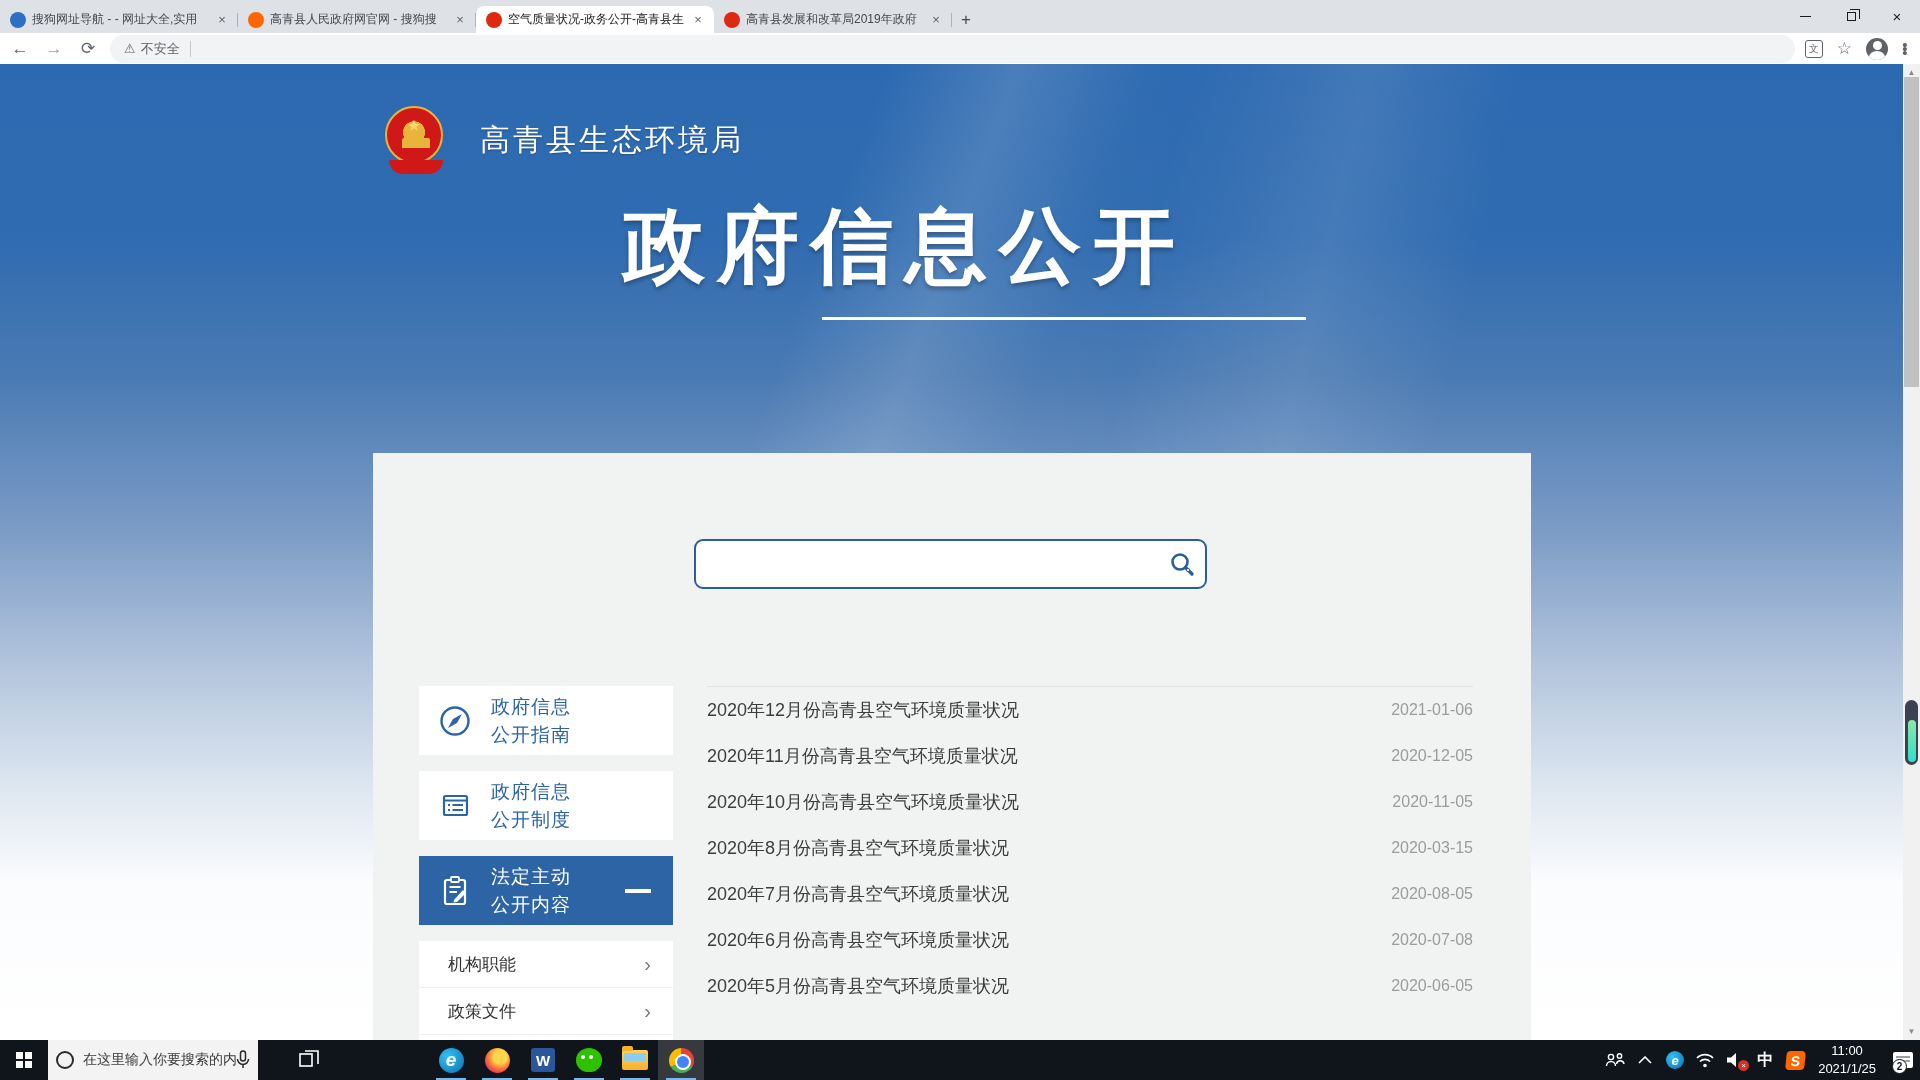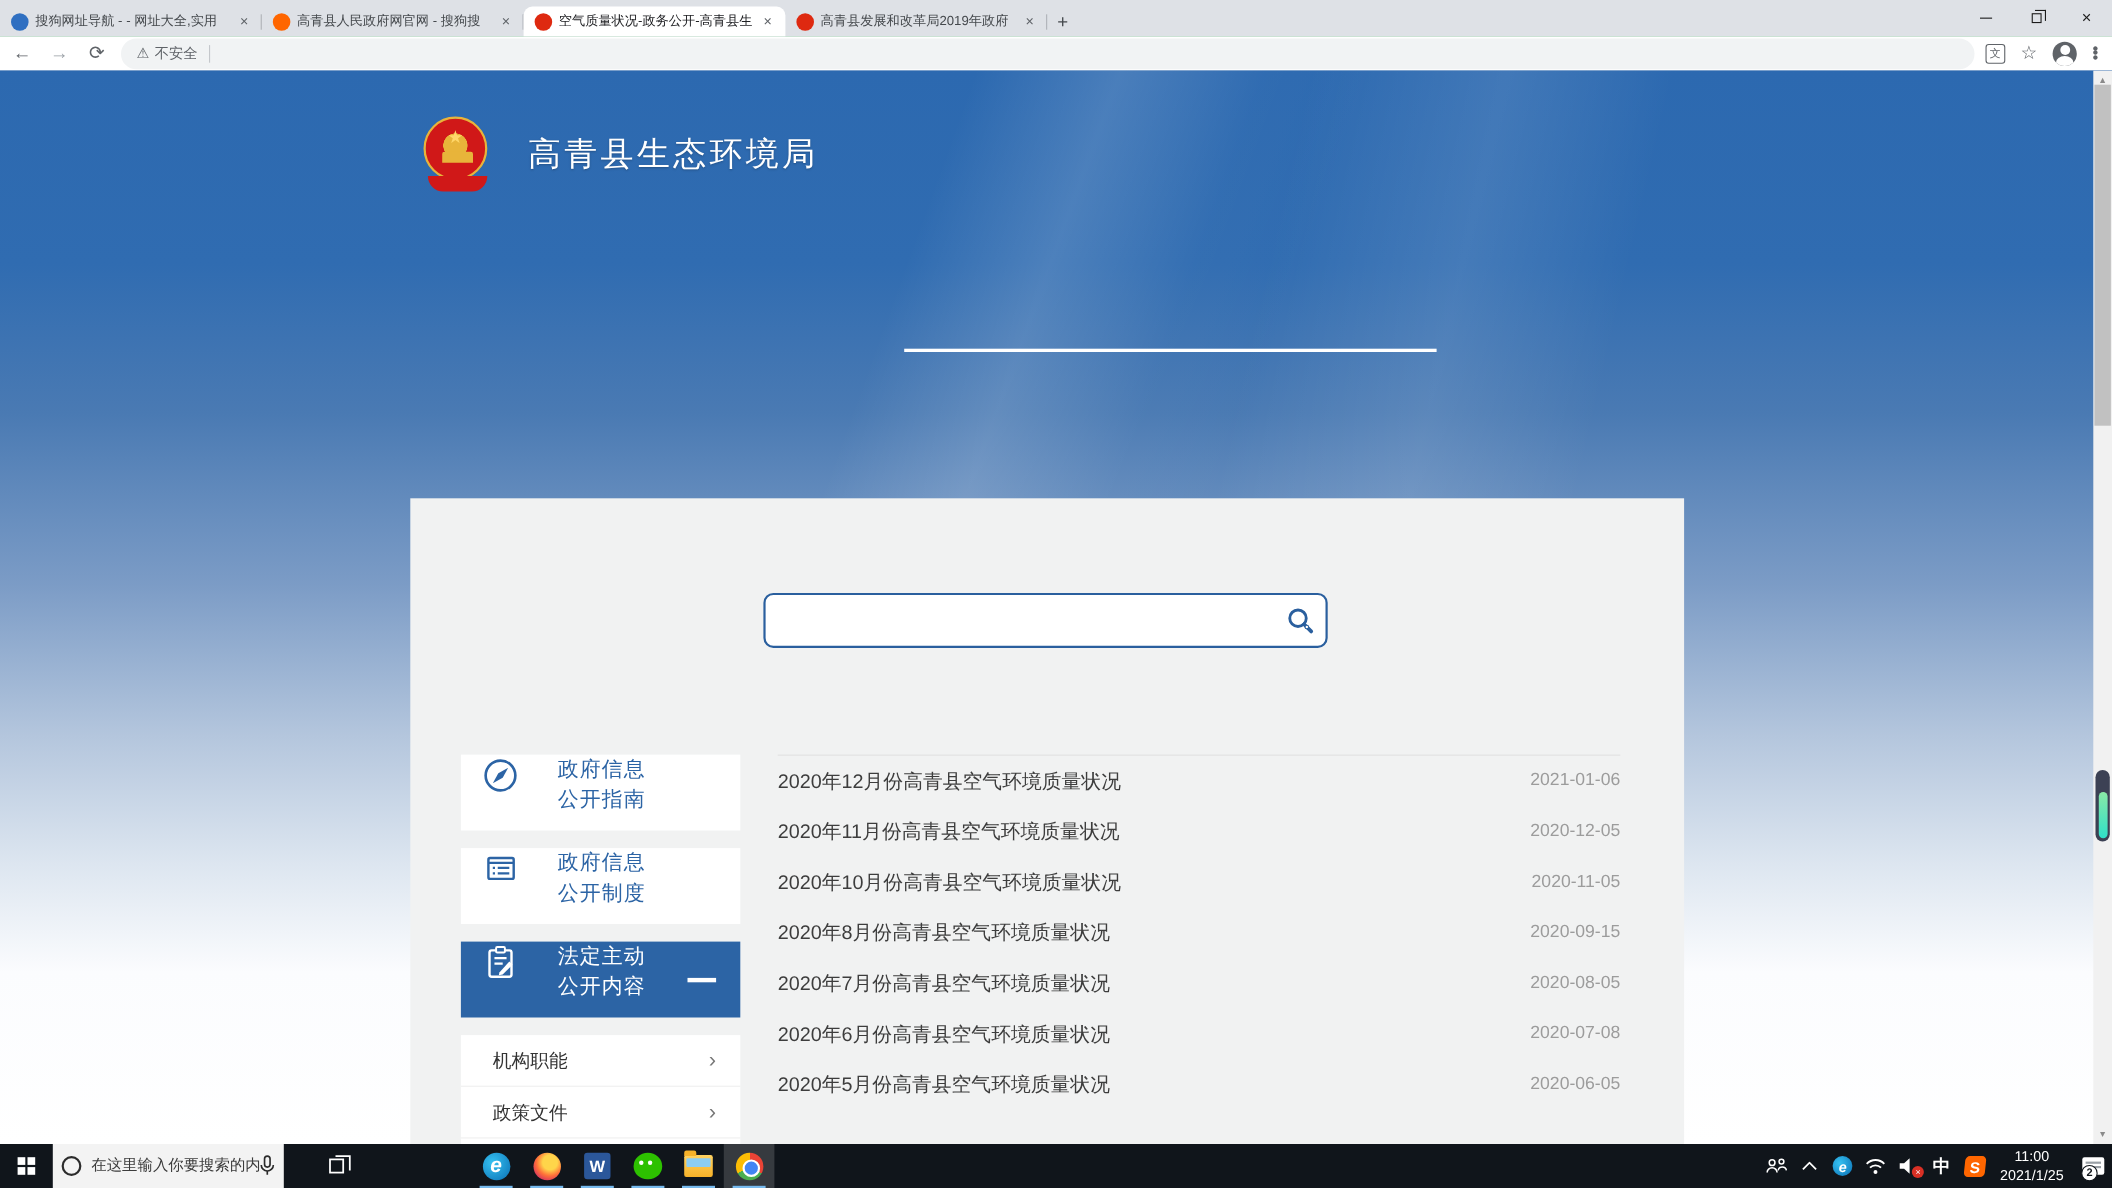--- a/index.html
+++ b/index.html
@@ -65,21 +65,21 @@
   .title-underline { position:absolute; left:822px; top:253px; width:484px; height:3px; background:#fff; }
 
   .card { position:absolute; left:373px; top:389px; width:1158px; height:587px; background:#f1f2f2; overflow:hidden; }
 
   .searchbox { position:absolute; left:321px; top:86px; width:513px; height:50px; background:#fff; border:2px solid #2a5f9e; border-radius:9px; display:flex; align-items:center; }
   .searchbox input { flex:1; border:none; outline:none; background:transparent; height:100%; font-size:16px; padding:0 14px; color:#333; }
   .search-btn { width:46px; height:100%; display:flex; align-items:center; justify-content:center; cursor:pointer; }
 
   
   .sidebar { position:absolute; left:46px; top:233px; width:254px; }
-  .side-item { height:69px; background:#fff; display:flex; align-items:flex-start; margin-bottom:16px; cursor:pointer;gap:16px; }
+  .side-item { height:69px; background:#fff; display:flex; align-items:center; margin-bottom:16px; cursor:pointer; }
   .side-ic { width:72px; display:flex; align-items:center; justify-content:center; flex:none; }
   .side-txt { color:#2c64a5; font-size:19px; line-height:28px; font-weight:500; letter-spacing:1px; }
   .side-item.active { background:#2c64a5; position:relative; }
   .side-item.active .side-txt { color:#fff; }
   .side-item.active .minus { position:absolute; right:22px; top:33px; width:26px; height:4px; background:#fff; }
   .submenu { background:#fff; }
   .sub-item { height:47px; display:flex; align-items:center; justify-content:space-between; padding:0 22px 0 29px; border-bottom:1px solid #efefef; cursor:pointer; }
   .sub-label { color:#333; font-size:17px; }
   .sub-chev { color:#777; font-size:20px; line-height:1; }
 
@@ -198,20 +198,21 @@
     <div class="brand">
       <div class="emblem">
         <div class="disc"></div>
         <div class="star">★</div>
         <div class="gate"></div>
         <div class="skirt"></div>
       </div>
       <div class="brand-name">高青县生态环境局</div>
     </div>
 
+    <div class="page-title">政府信息公开</div>
     <div class="title-underline"></div>
 
     <div class="card">
 
       <div class="searchbox">
         <input type="text" value="" placeholder="" style="">
         <div class="search-btn">
           <svg width="26" height="26" viewBox="0 0 26 26">
             <circle cx="11" cy="11" r="7.5" fill="none" stroke="#2a5f9e" stroke-width="2.6"></circle>
             <line x1="16.5" y1="16.5" x2="23" y2="23" stroke="#2a5f9e" stroke-width="3.4" stroke-linecap="round"></line>
@@ -298,21 +299,21 @@
           </div>
 
           <div class="art-row">
             <span class="art-title">2020年10月份高青县空气环境质量状况</span>
             <span class="art-date">2020-11-05</span>
           </div>
 
 
           <div class="art-row">
             <span class="art-title">2020年8月份高青县空气环境质量状况</span>
-            <span class="art-date">2020-09-15</span>
+            <span class="art-date">2020-03-15</span>
           </div>
 
           <div class="art-row">
             <span class="art-title">2020年7月份高青县空气环境质量状况</span>
             <span class="art-date">2020-08-05</span>
           </div>
 
           <div class="art-row">
             <span class="art-title">2020年6月份高青县空气环境质量状况</span>
             <span class="art-date">2020-07-08</span>

